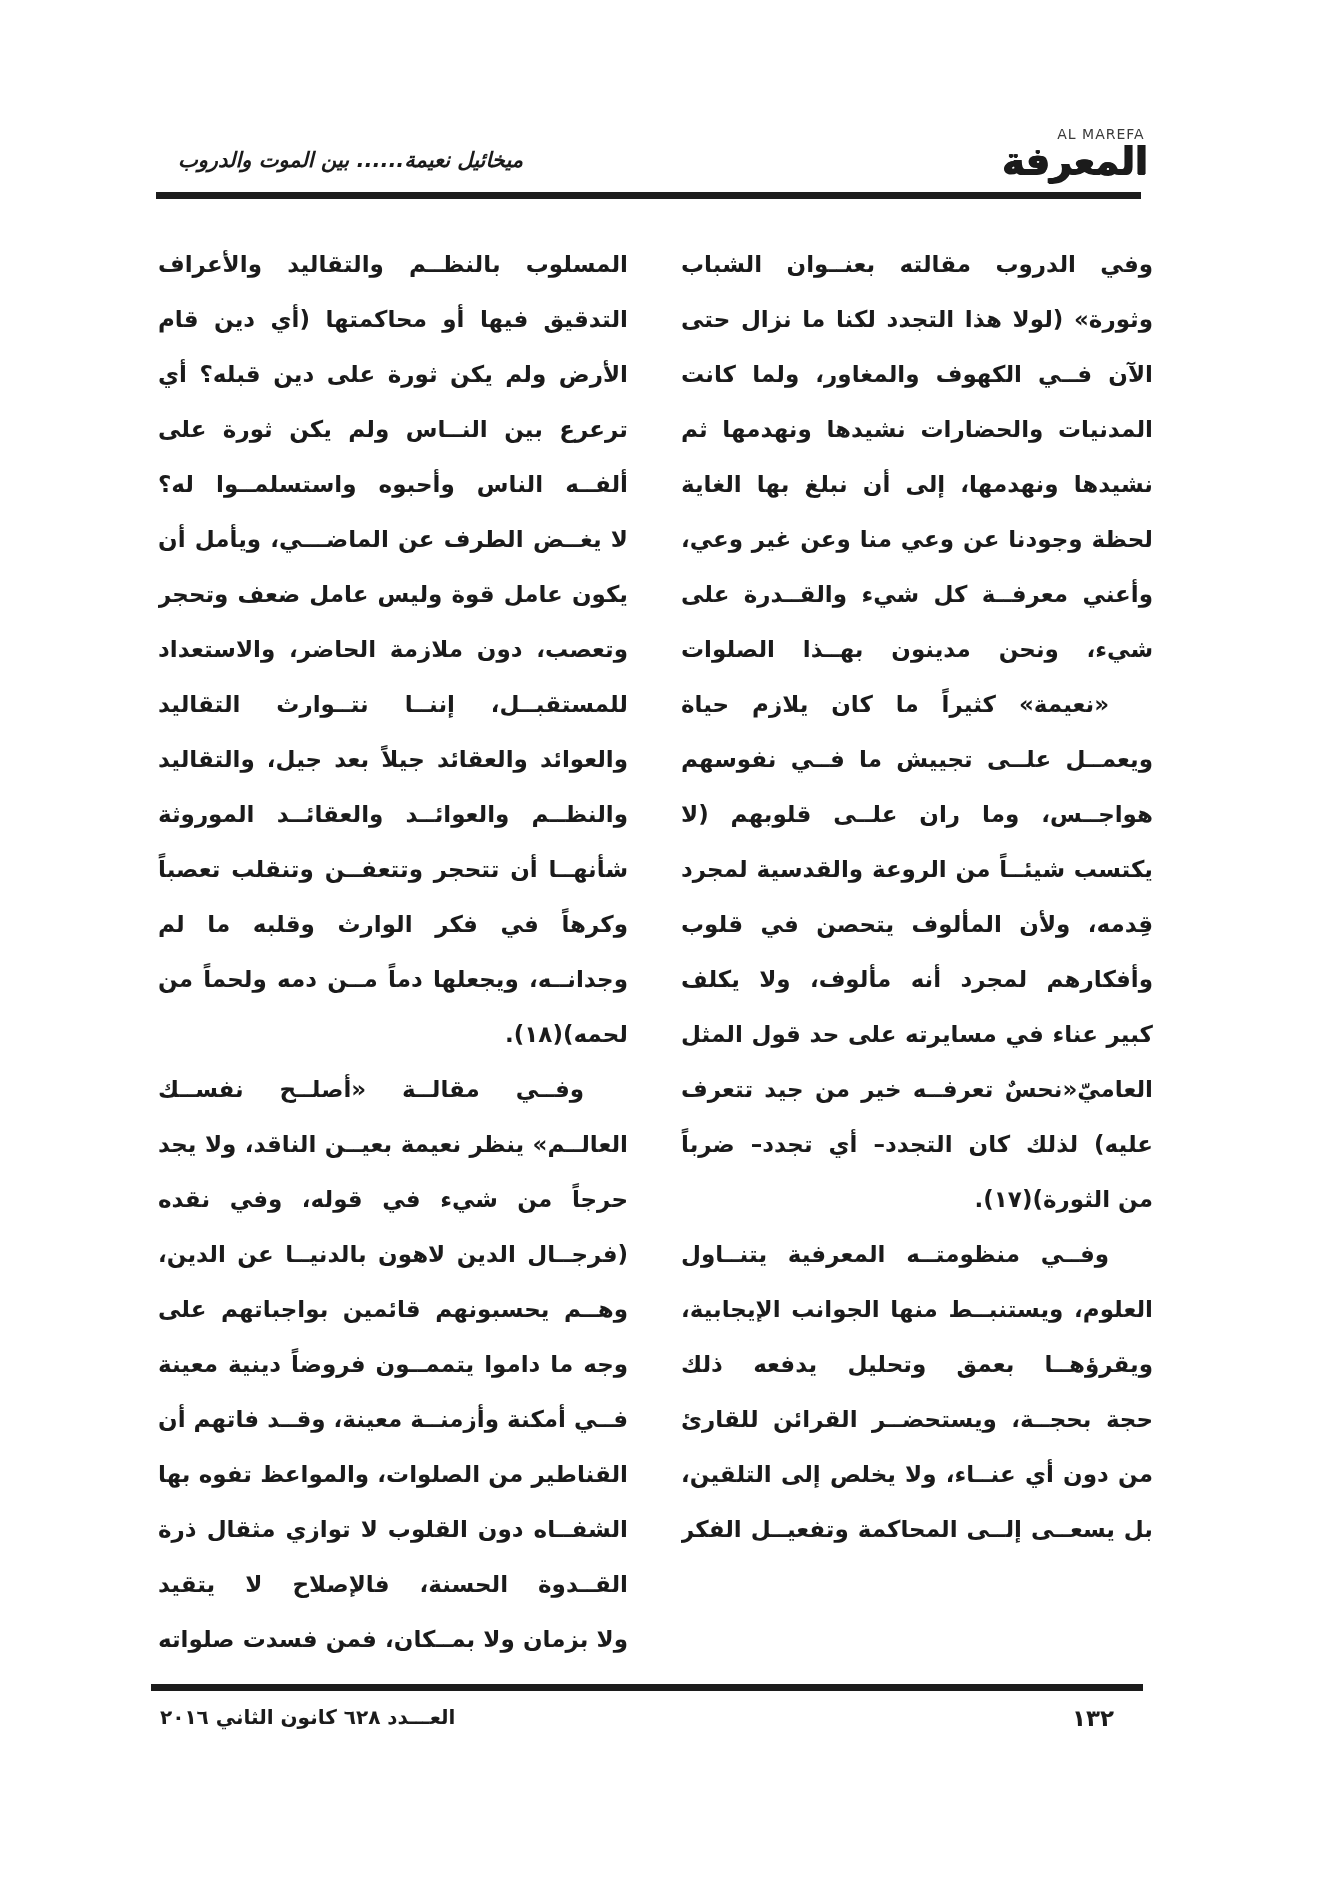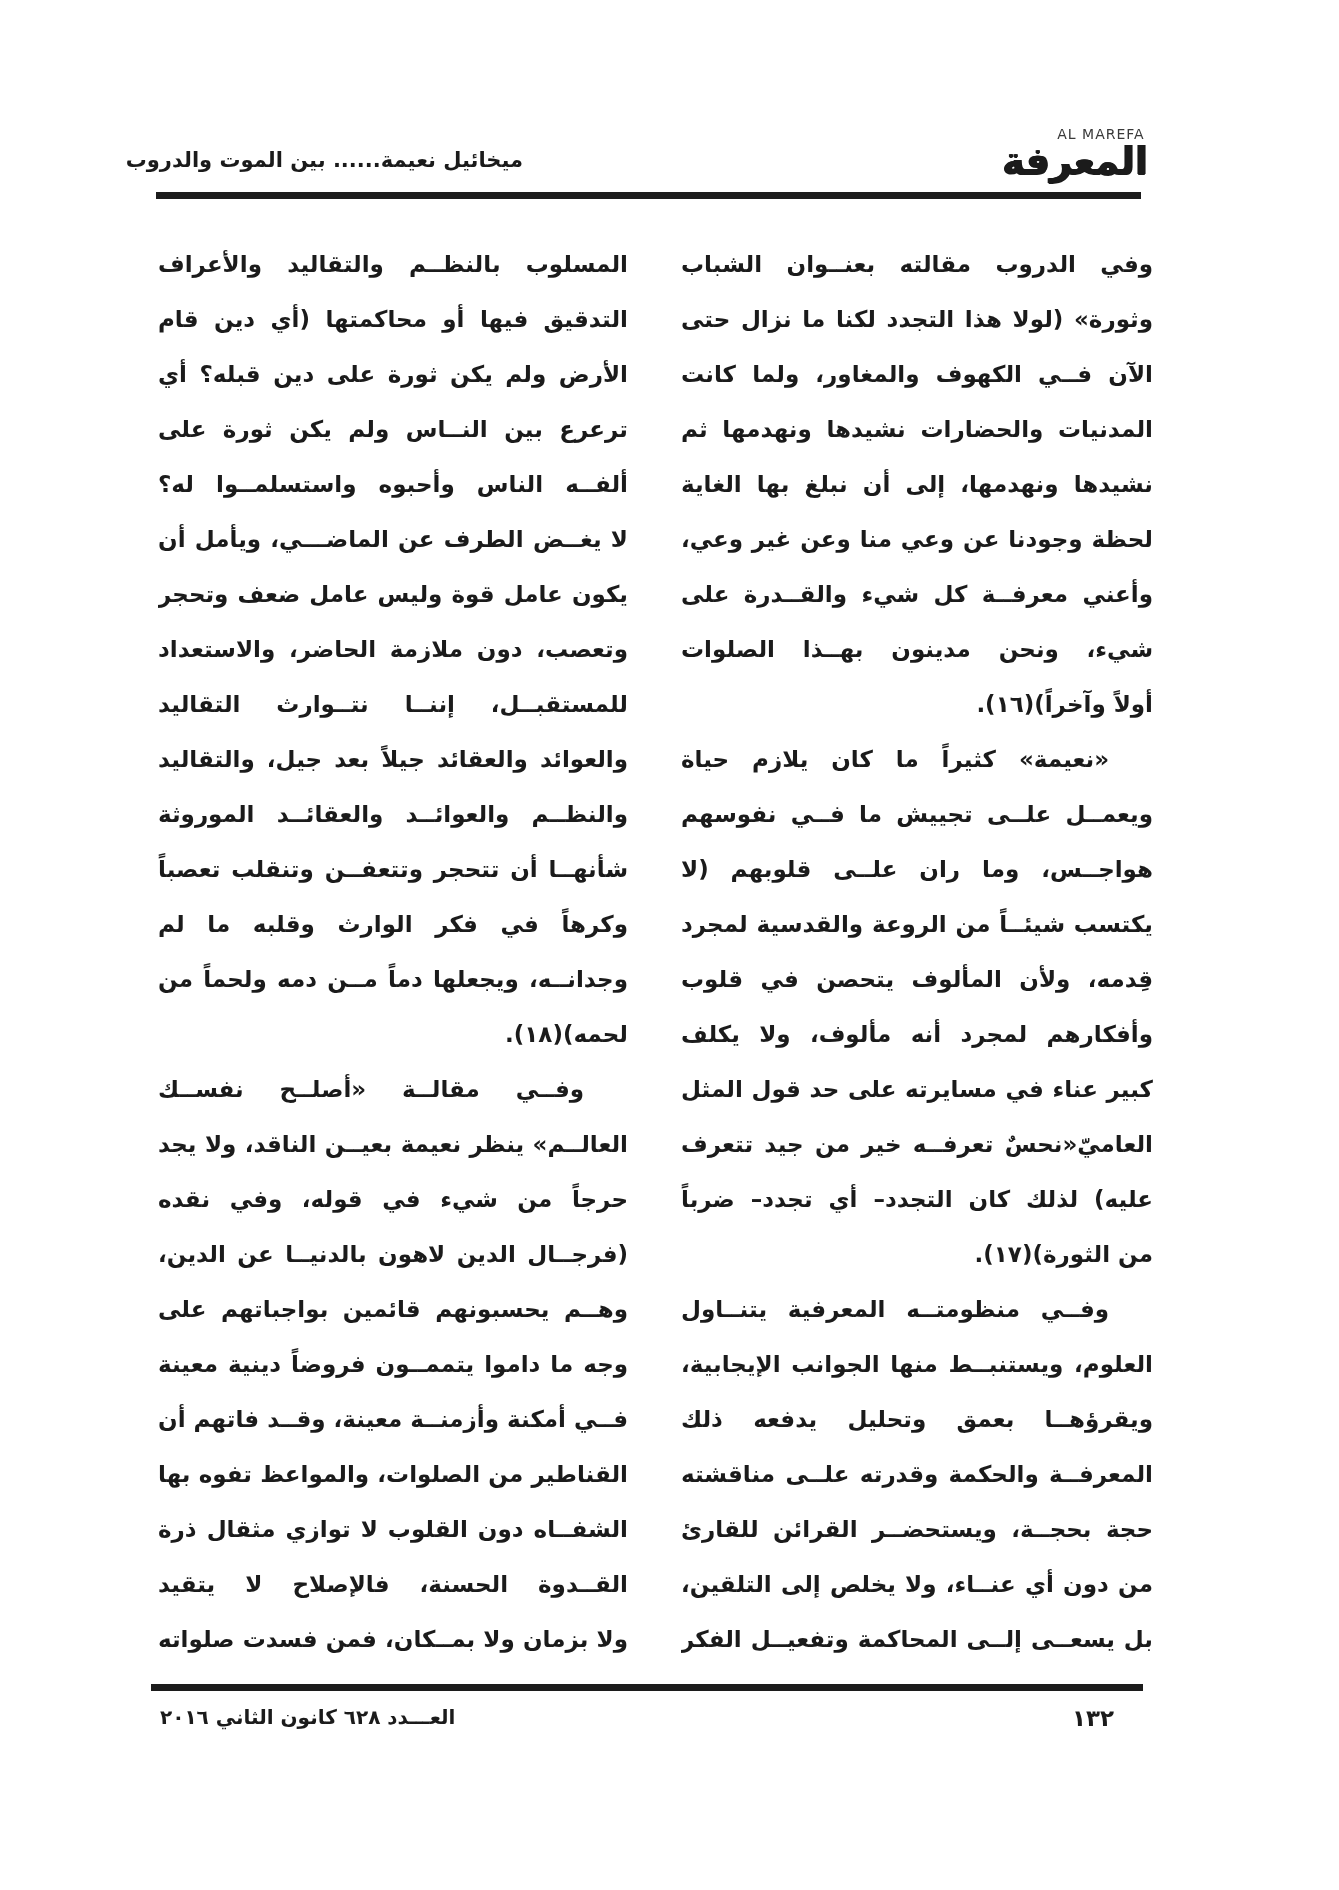--- a/index.html
+++ b/index.html
@@ -16,20 +16,21 @@
   .header-title {
     position: absolute;
     left: 156px;
     top: 148px;
     width: 367px;
     direction: rtl;
     text-align: right;
     font-size: 21px;
     font-weight: bold;
     white-space: nowrap;
+    font-style: italic;
   }
   .logo {
     position: absolute;
     left: 1034px;
     top: 126px;
     width: 114px;
     text-align: center;
   }
   .logo-latin {
     font-size: 14px;
@@ -106,35 +107,33 @@
 
   <div class="col col-right">
       <div class="line">وفي الدروب مقالته بعنــوان الشباب «ثروة</div>
       <div class="line">وثورة» (لولا هذا التجدد لكنا ما نزال حتى</div>
       <div class="line">الآن فــي الكهوف والمغاور، ولما كانت هذه</div>
       <div class="line">المدنيات والحضارات نشيدها ونهدمها ثم</div>
       <div class="line">نشيدها ونهدمها، إلى أن نبلغ بها الغاية من</div>
       <div class="line">لحظة وجودنا عن وعي منا وعن غير وعي،</div>
       <div class="line">وأعني معرفــة كل شيء والقــدرة على كل</div>
       <div class="line">شيء، ونحن مدينون بهــذا الصلوات للشباب</div>
-      <div class="line end">أولاً وآخراً)(١٦).</div>
       <div class="line indent">«نعيمة» كثيراً ما كان يلازم حياة الناس،</div>
       <div class="line">ويعمــل علــى تجييش ما فــي نفوسهم من</div>
       <div class="line">هواجــس، وما ران علــى قلوبهم (لا القديم</div>
       <div class="line">يكتسب شيئــاً من الروعة والقدسية لمجرد</div>
       <div class="line">قِدمه، ولأن المألوف يتحصن في قلوب الناس</div>
       <div class="line">وأفكارهم لمجرد أنه مألوف، ولا يكلف الناس</div>
       <div class="line">كبير عناء في مسايرته على حد قول المثل</div>
       <div class="line">العاميّ«نحسٌ تعرفــه خير من جيد تتعرف</div>
       <div class="line">عليه) لذلك كان التجدد– أي تجدد– ضرباً</div>
       <div class="line end">من الثورة)(١٧).</div>
       <div class="line indent">وفــي منظومتــه المعرفية يتنــاول كل</div>
       <div class="line">العلوم، ويستنبــط منها الجوانب الإيجابية،</div>
       <div class="line">ويقرؤهــا بعمق وتحليل يدفعه ذلك والحكمة</div>
-      <div class="line">المعرفــة والحكمة وقدرته علــى مناقشته</div>
       <div class="line">حجة بحجــة، ويستحضــر القرائن للقارئ</div>
       <div class="line">من دون أي عنــاء، ولا يخلص إلى التلقين،</div>
       <div class="line">بل يسعــى إلــى المحاكمة وتفعيــل الفكر</div>
     </div>
 
   <div class="col col-left">
       <div class="line">المسلوب بالنظــم والتقاليد والأعراف دون</div>
       <div class="line">التدقيق فيها أو محاكمتها (أي دين قام على</div>
       <div class="line">الأرض ولم يكن ثورة على دين قبله؟ أي علم</div>
       <div class="line">ترعرع بين النــاس ولم يكن ثورة على جهل</div>

